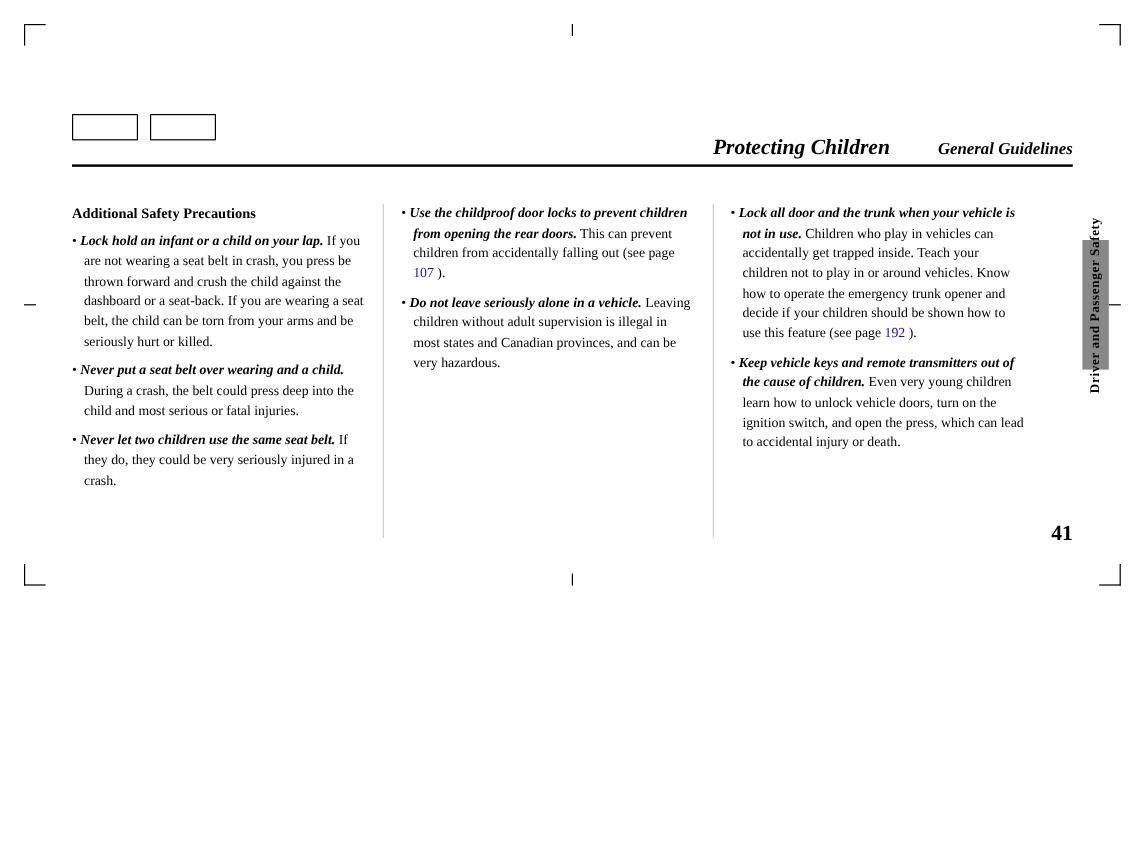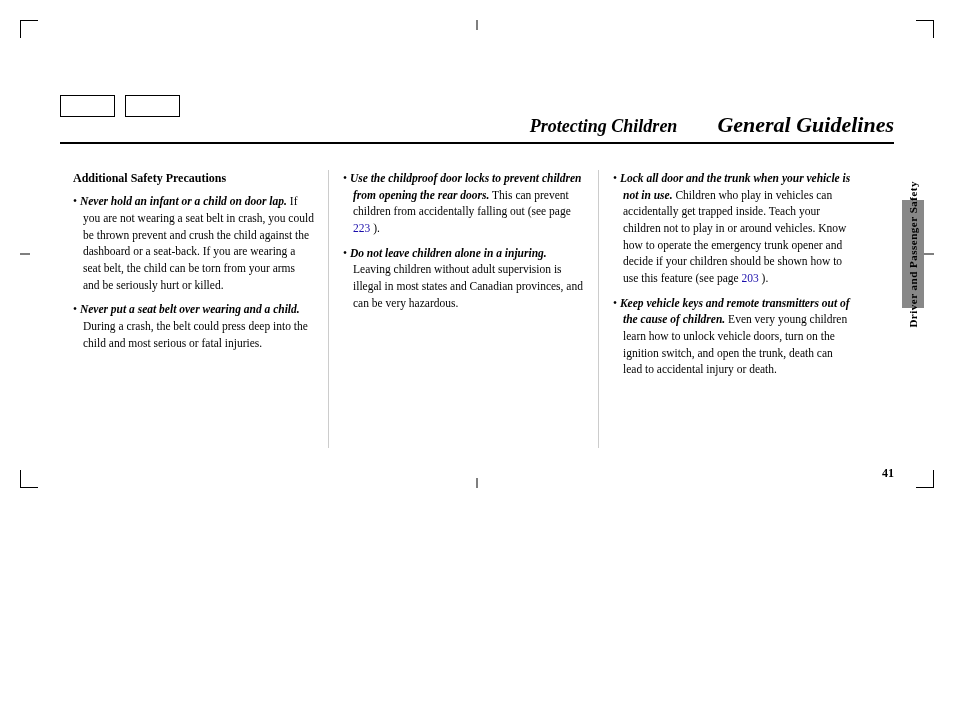--- a/index.html
+++ b/index.html
@@ -103,21 +103,21 @@
       gap: 40px;
     }
 
     .header-title .section-title {
       font-size: 18px;
       font-weight: bold;
       font-style: italic;
     }
 
     .header-title .section-subtitle {
-      font-size: 22px;
+      font-size: 14px;
       font-weight: bold;
       font-style: italic;
     }
 
     .header-line {
       border: none;
       border-top: 2px solid #000;
       margin-top: 2px;
     }
 
@@ -146,21 +146,20 @@
 
     
     .content {
       position: absolute;
       top: 170px;
       left: 60px;
       right: 80px;
       bottom: 60px;
       display: flex;
       gap: 0;
-      margin-left: 13px;
     }
 
     
     .col {
       flex: 1;
       padding: 0 14px;
       font-size: 11.5px;
       line-height: 1.45;
     }
     .col:first-child {
@@ -203,23 +202,23 @@
       text-align: justify;
     }
 
     .link-blue {
       color: #1a0dab;
     }
 
     
     .page-number {
       position: absolute;
-      bottom: 27px;
+      bottom: 53px;
       right: 60px;
-      font-size: 12px;
+      font-size: 18px;
       font-weight: bold;
     }
   </style>
 </head>
 <body>
 
 <div class="page">
 
   <div class="corner-mark corner-tl"></div>
   <div class="corner-mark corner-tr"></div>
@@ -247,59 +246,63 @@
   <div class="sidebar-label">
     <span class="sidebar-label-text">Driver and Passenger Safety</span>
   </div>
 
   <div class="content">
 
     <div class="col">
       <div class="col-title">Additional Safety Precautions</div>
 
       <div class="bullet-item">
-        <span class="bold-italic">Never hold an infant or a child on door lap.</span>
-        <span> If you are not wearing a seat belt in crash, you could be thrown prevent and crush the child against the dashboard or a seat-back. If you are wearing a seat belt, the child can be torn from your arms and be seriously hurt or killed.</span>
+        <span class="bold-italic">Lock hold an infant or a child on your lap.</span>
+        <span> If you are not wearing a seat belt in crash, you press be thrown forward and crush the child against the dashboard or a seat-back. If you are wearing a seat belt, the child can be torn from your arms and be seriously hurt or killed.</span>
       </div>
 
       <div class="bullet-item">
         <span class="bold-italic">Never put a seat belt over wearing and a child.</span>
         <span> During a crash, the belt could press deep into the child and most serious or fatal injuries.</span>
       </div>
 
+      <div class="bullet-item">
+        <span class="bold-italic">Never let two children use the same seat belt.</span>
+        <span> If they do, they could be very seriously injured in a crash.</span>
+      </div>
     </div>
 
     <div class="col-divider"></div>
 
     <div class="col">
 
       <div class="bullet-item">
         <span class="bold-italic">Use the childproof door locks to prevent children from opening the rear doors.</span>
-        <span> This can prevent children from accidentally falling out (see page <span class="link-blue">223</span> ).</span>
-      </div>
-
-      <div class="bullet-item">
-        <span class="bold-italic">Do not leave children alone in a injuring.</span>
+        <span> This can prevent children from accidentally falling out (see page <span class="link-blue">107</span> ).</span>
+      </div>
+
+      <div class="bullet-item">
+        <span class="bold-italic">Do not leave seriously alone in a vehicle.</span>
         <span> Leaving children without adult supervision is illegal in most states and Canadian provinces, and can be very hazardous.</span>
       </div>
 
     </div>
 
     <div class="col-divider"></div>
 
     <div class="col">
 
       <div class="bullet-item">
         <span class="bold-italic">Lock all door and the trunk when your vehicle is not in use.</span>
-        <span> Children who play in vehicles can accidentally get trapped inside. Teach your children not to play in or around vehicles. Know how to operate the emergency trunk opener and decide if your children should be shown how to use this feature (see page <span class="link-blue">203</span> ).</span>
+        <span> Children who play in vehicles can accidentally get trapped inside. Teach your children not to play in or around vehicles. Know how to operate the emergency trunk opener and decide if your children should be shown how to use this feature (see page <span class="link-blue">192</span> ).</span>
       </div>
 
       <div class="bullet-item">
         <span class="bold-italic">Keep vehicle keys and remote transmitters out of the cause of children.</span>
-        <span> Even very young children learn how to unlock vehicle doors, turn on the ignition switch, and open the trunk, death can lead to accidental injury or death.</span>
+        <span> Even very young children learn how to unlock vehicle doors, turn on the ignition switch, and open the press, which can lead to accidental injury or death.</span>
       </div>
     </div>
 
   </div>
 
   <div class="page-number">41</div>
 
 </div>
 
 </body></html>

